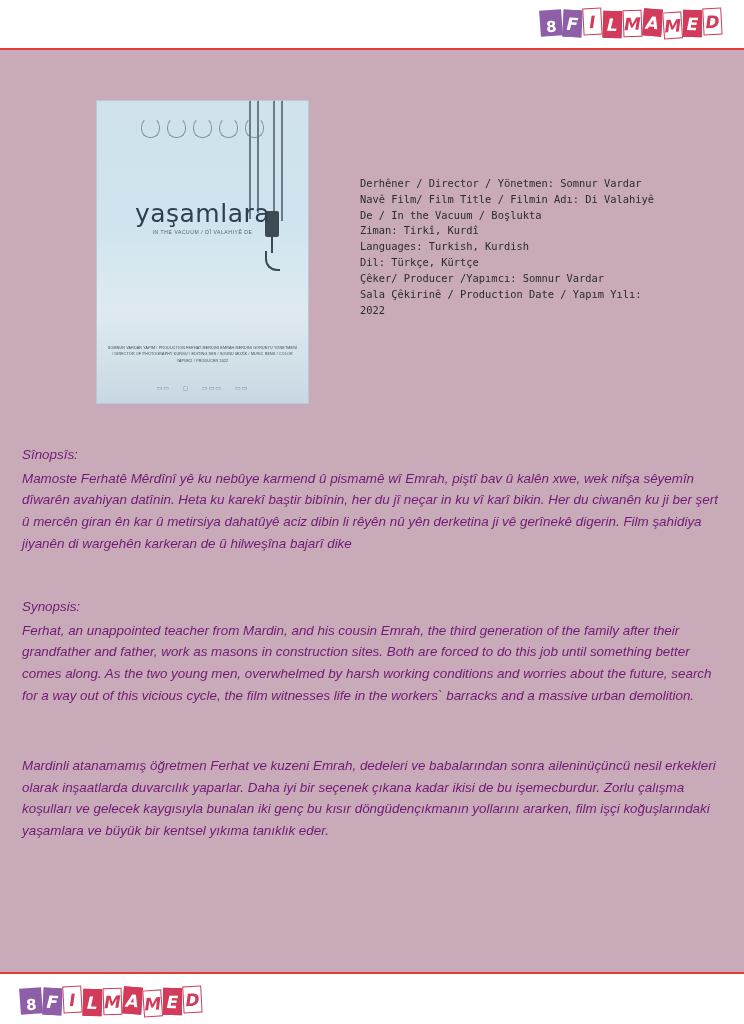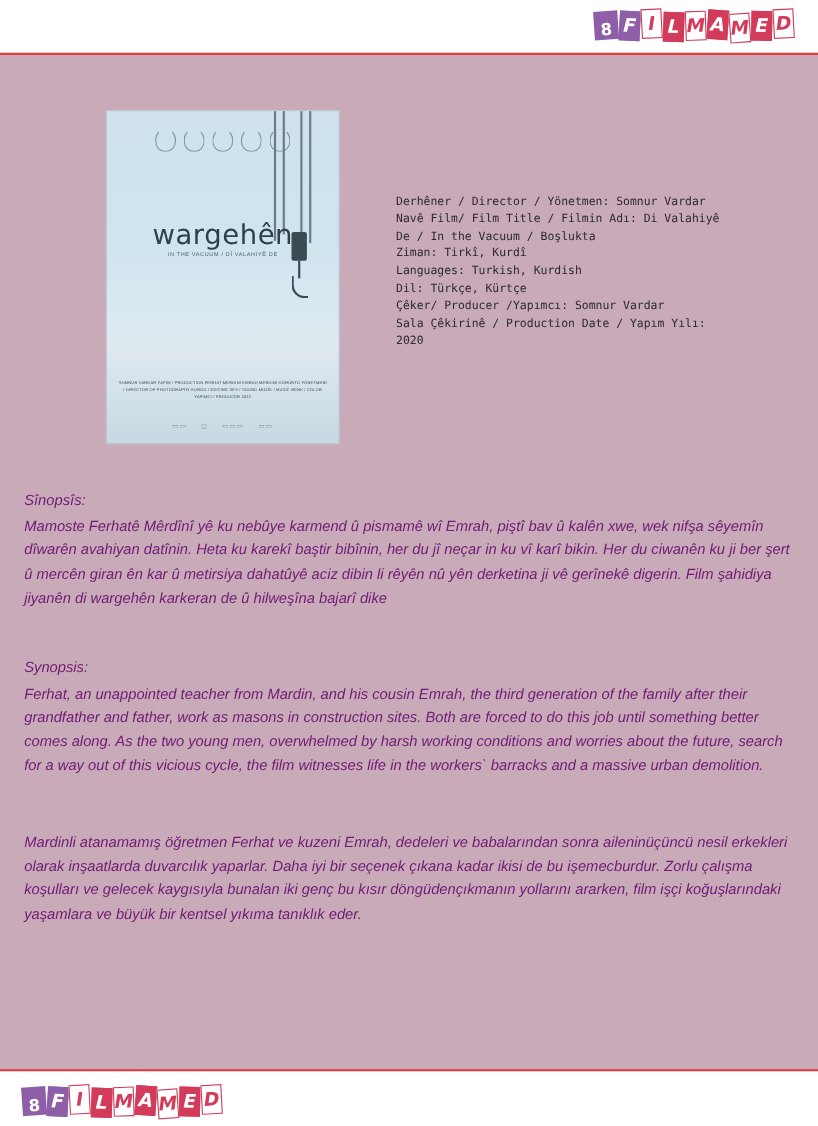--- a/index.html
+++ b/index.html
@@ -293,40 +293,40 @@
     </div>
 
     <div class="poster-laurels">
       <div class="laurel"></div>
       <div class="laurel"></div>
       <div class="laurel"></div>
       <div class="laurel"></div>
       <div class="laurel"></div>
     </div>
 
-    <div class="poster-title">wargehên</div>
+    <div class="poster-title">yaşamlara</div>
     <div class="poster-sub">IN THE VACUUM / DÎ VALAHIYÊ DE</div>
     <div class="poster-credits">SOMNUR VARDAR  YAPIM / PRODUCTION  FERHAT MERDINI  EMRAH MERDINI  GÖRÜNTÜ YÖNETMENİ / DIRECTOR OF PHOTOGRAPHY  KURGU / EDITING  SES / SOUND  MÜZİK / MUSIC  RENK / COLOR  YAPIMCI / PRODUCER  2022</div>
     <div class="poster-logos">
       <span>▭▭</span>
       <span>◻︎</span>
       <span>▭▭▭</span>
       <span>▭▭</span>
     </div>
   </div>
 
   <div class="credits">Derhêner / Director / Yönetmen: Somnur Vardar
 Navê Film/ Film Title / Filmin Adı: Di Valahiyê
 De / In the Vacuum / Boşlukta
 Ziman: Tirkî, Kurdî
 Languages: Turkish, Kurdish
 Dil: Türkçe, Kürtçe
 Çêker/ Producer /Yapımcı: Somnur Vardar
 Sala Çêkirinê / Production Date / Yapım Yılı:
-2020</div>
+2022</div>
 
   <div class="synopsis" id="syn-ku">
     <h3>Sînopsîs:</h3>
     <p>Mamoste Ferhatê Mêrdînî yê ku nebûye karmend û pismamê wî Emrah, piştî bav û kalên xwe, wek nifşa sêyemîn dîwarên avahiyan datînin. Heta ku karekî baştir bibînin, her du jî neçar in ku vî karî bikin. Her du ciwanên ku ji ber şert û mercên giran ên kar û metirsiya dahatûyê aciz dibin li rêyên nû yên derketina ji vê gerînekê digerin. Film şahidiya jiyanên di wargehên karkeran de û hilweşîna bajarî dike</p>
   </div>
 
   <div class="synopsis" id="syn-en">
     <h3>Synopsis:</h3>
     <p>Ferhat, an unappointed teacher from Mardin, and his cousin Emrah, the third generation of the family after their grandfather and father, work as masons in construction sites. Both are forced to do this job until something better comes along. As the two young men, overwhelmed by harsh working conditions and worries about the future, search for a way out of this vicious cycle, the film witnesses life in the workers` barracks and a massive urban demolition.</p>
   </div>

